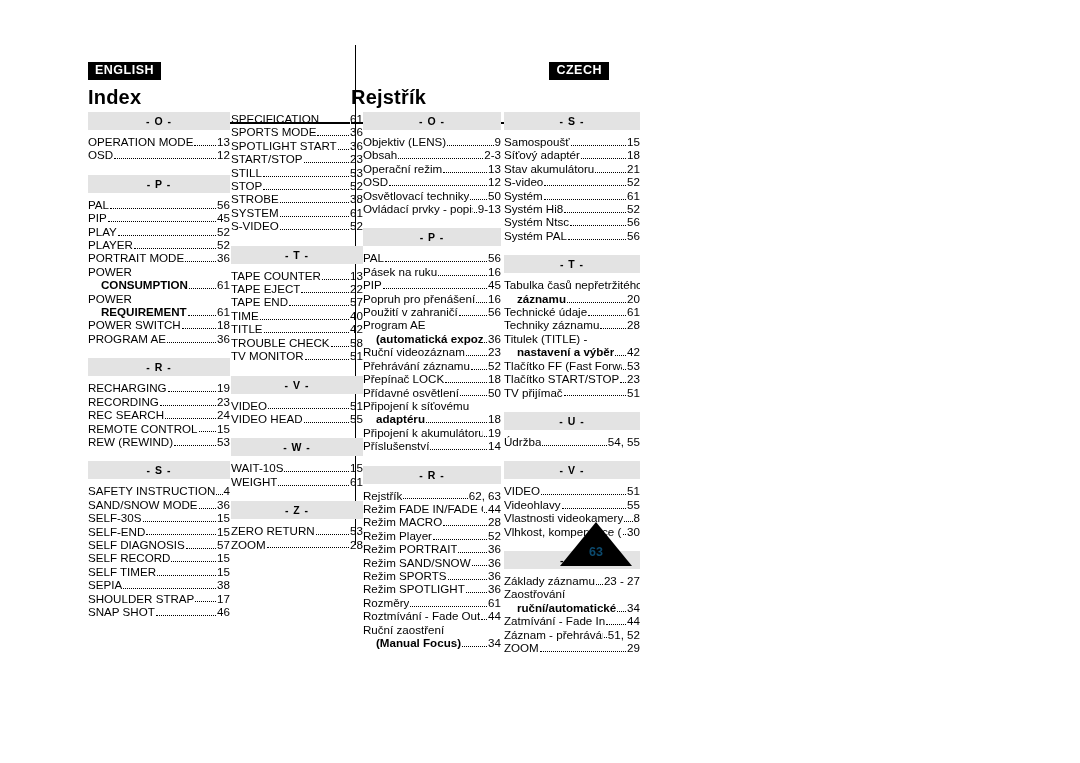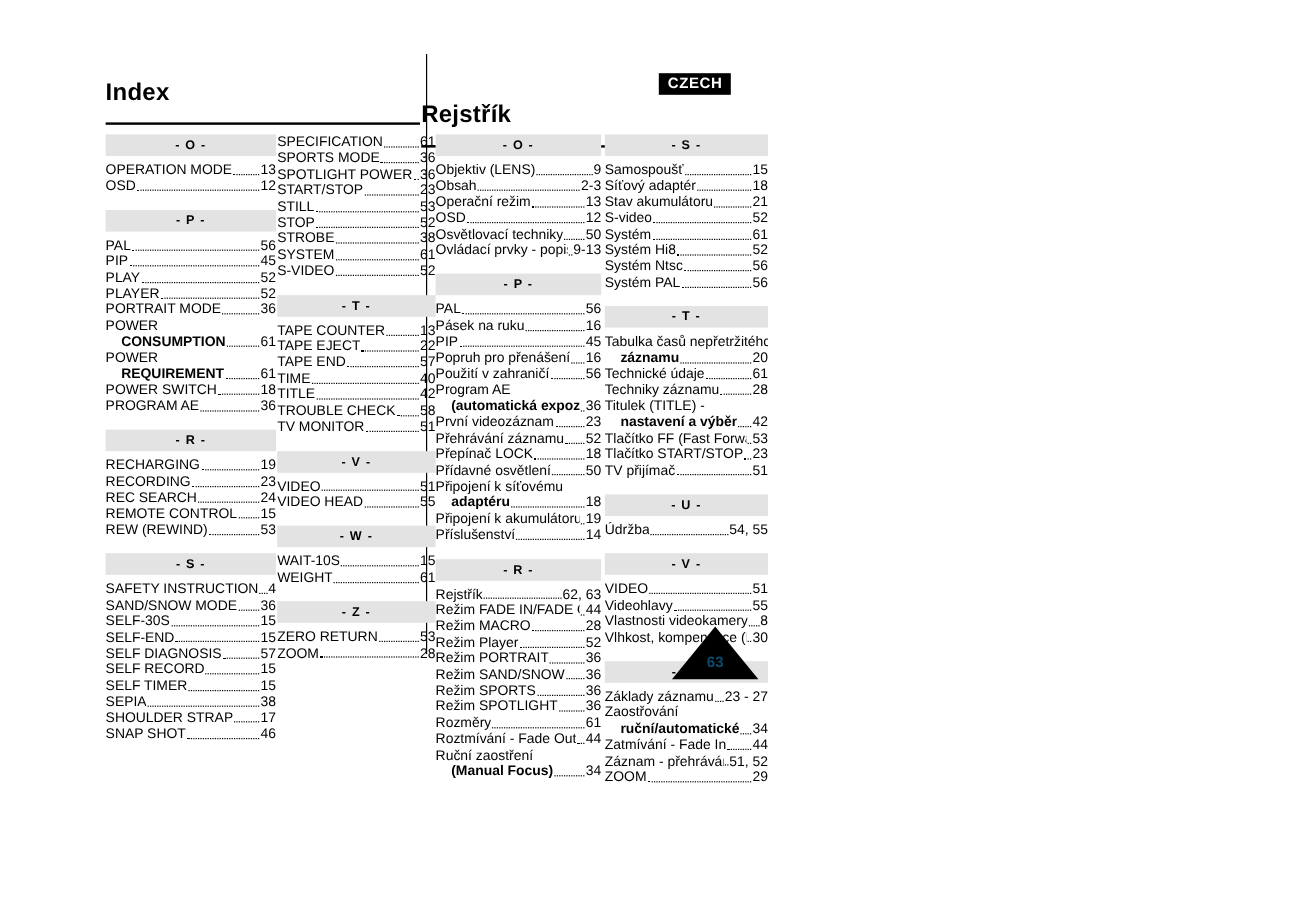--- a/index.html
+++ b/index.html
@@ -142,20 +142,23 @@
   }
 </style>
 </head>
 <body>
 
 <div id="page">
 
   <div id="divider"></div>
 
   <div id="english-head" class="section-head">
+    <div class="badge-row">
+      <span class="lang-badge">ENGLISH</span>
+    </div>
     <div class="section-title">Index</div>
     <div class="rule"></div>
   </div>
 
   <div id="czech-head" class="section-head">
     <div class="badge-row">
       <span class="lang-badge">CZECH</span>
     </div>
     <div class="section-title">Rejstřík</div>
     <div class="rule"></div>
@@ -319,21 +322,21 @@
           <span class="label">SPECIFICATION</span>
           <span class="dots"></span>
           <span class="page">61</span>
         </div>
         <div class="entry">
           <span class="label">SPORTS MODE</span>
           <span class="dots"></span>
           <span class="page">36</span>
         </div>
         <div class="entry">
-          <span class="label">SPOTLIGHT POWER</span>
+          <span class="label">SPOTLIGHT START</span>
           <span class="dots"></span>
           <span class="page">36</span>
         </div>
         <div class="entry">
           <span class="label">START/STOP</span>
           <span class="dots"></span>
           <span class="page">23</span>
         </div>
         <div class="entry">
           <span class="label">STILL</span>
@@ -503,21 +506,21 @@
         <div class="entry nopage">
           <span class="label">Program AE</span>
           <span class="page"></span>
         </div>
         <div class="entry cont">
           <span class="label">(automatická expozice)</span>
           <span class="dots"></span>
           <span class="page">36</span>
         </div>
         <div class="entry">
-          <span class="label">První videozáznam</span>
+          <span class="label">Ruční videozáznam</span>
           <span class="dots"></span>
           <span class="page">23</span>
         </div>
         <div class="entry">
           <span class="label">Přehrávání záznamu</span>
           <span class="dots"></span>
           <span class="page">52</span>
         </div>
         <div class="entry">
           <span class="label">Přepínač LOCK</span>

